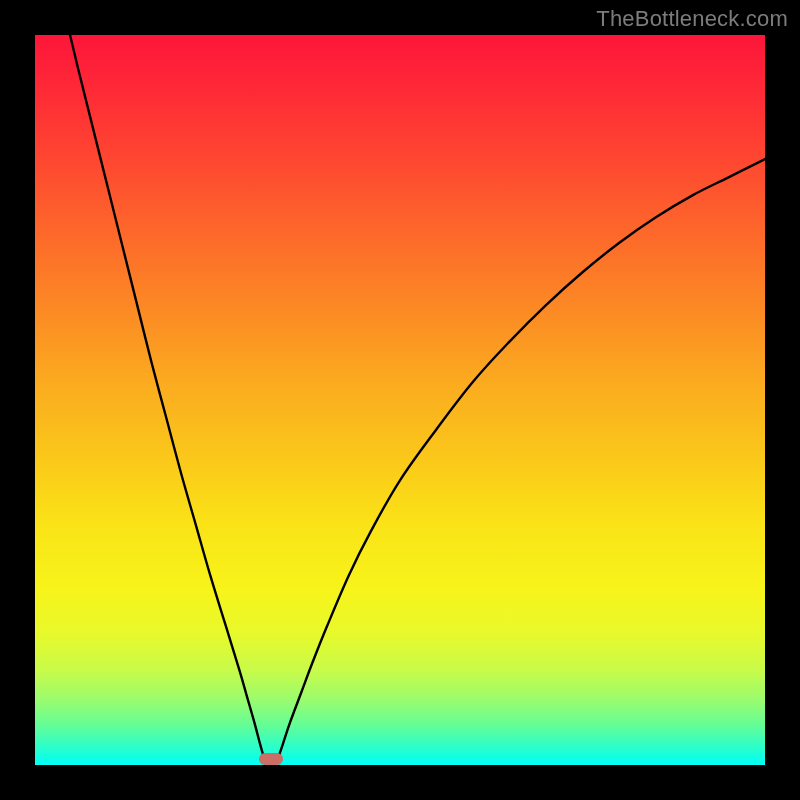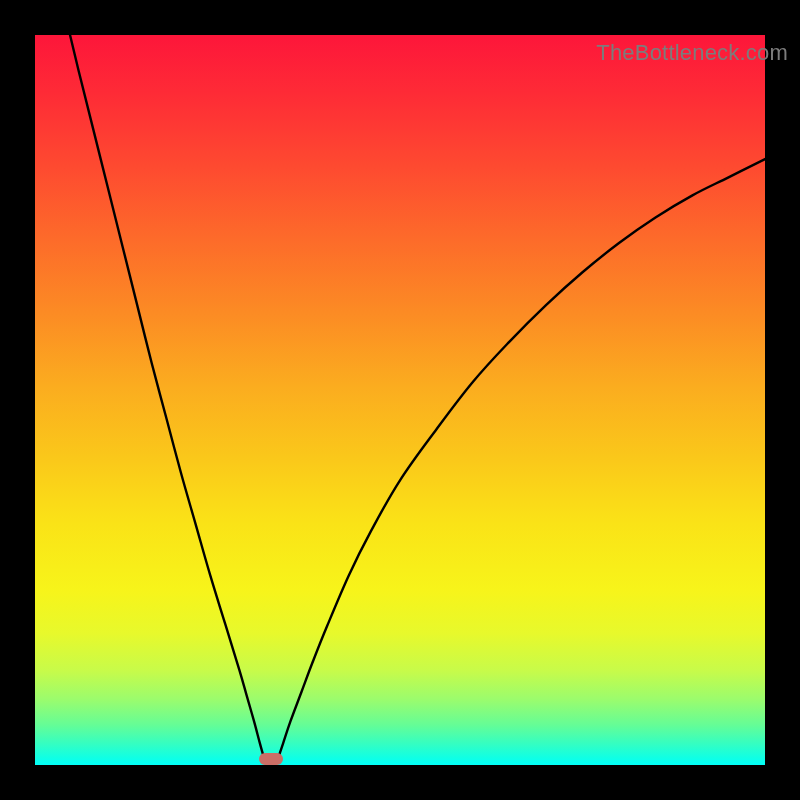--- a/index.html
+++ b/index.html
@@ -46,21 +46,20 @@
     );
   }
   .watermark {
     position: absolute;
     top: 6px;
     right: 12px;
     color: #7c7c7c;
     font-size: 22px;
     font-weight: 500;
     letter-spacing: 0.2px;
-    margin-top: 34px;
   }
   svg.curve {
     position: absolute;
     left: 0;
     top: 0;
     width: 730px;
     height: 730px;
     overflow: visible;
   }
   .marker {

